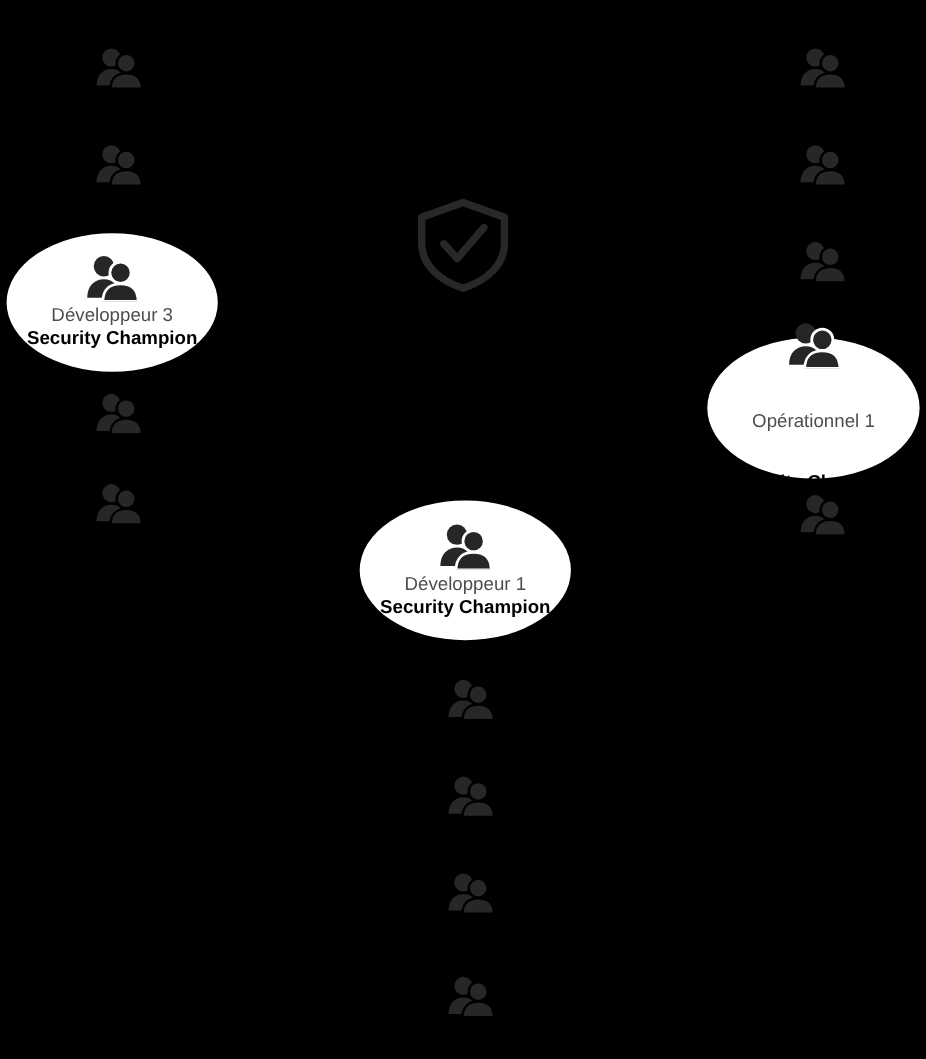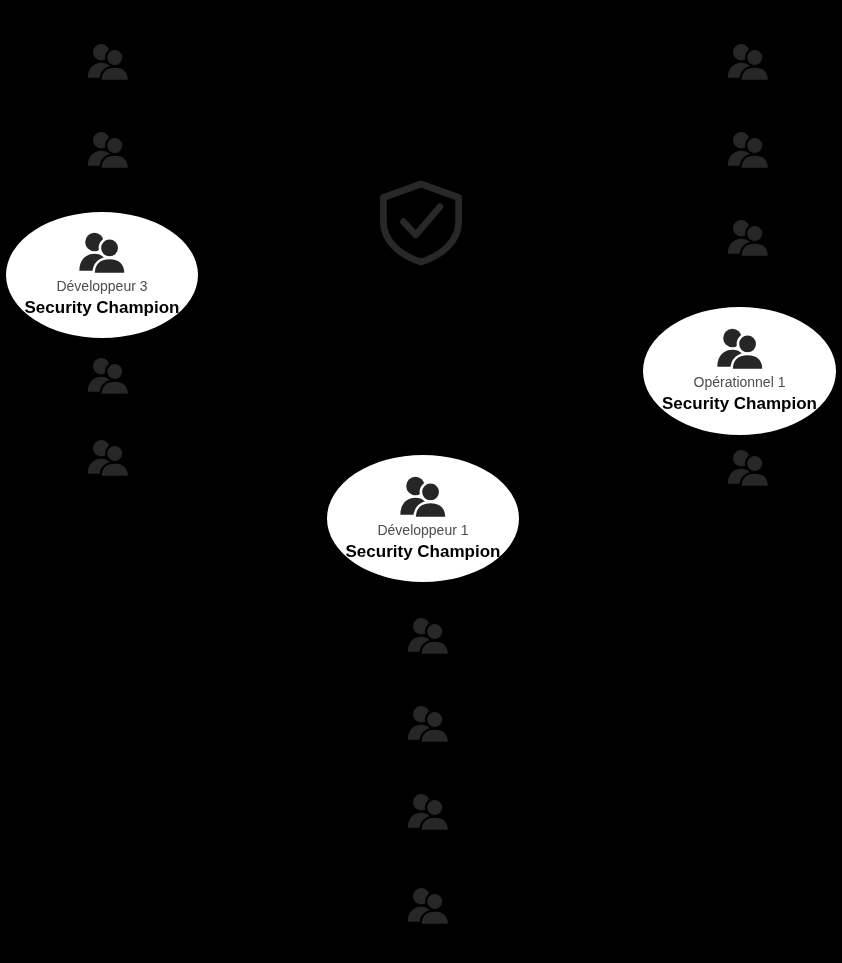--- a/index.html
+++ b/index.html
@@ -49,41 +49,41 @@
     overflow: visible;
   }
   .champion .champ-icon {
     width: 54px;
     height: 42px;
     margin-bottom: 2px;
     flex: none;
   }
   .champion .champ-icon svg { display: block; width: 100%; height: 100%; }
   .champion .role {
-    font-size: 14px;
+    font-size: 17px;
     line-height: 21px;
     color: #4d4d4d;
     white-space: nowrap;
     text-align: center;
   }
   .champion .title {
     font-size: 17px;
     line-height: 21px;
     font-weight: bold;
     color: #000000;
     white-space: nowrap;
     text-align: right;
   }
 
   
   #champ-dev3 {
     left: 4px;  top: 210px;  width: 196px;  height: 130px;
   }
   #champ-ops1 {
-    left: 641px; top: 305px;  width: 197px;  height: 132px;
+    left: 641px; top: 305px;  width: 197px;  height: 132px; gap: 35px;
   }
   #champ-dev1 {
     left: 325px; top: 453px;  width: 196px;  height: 131px;
   }
 </style>
 </head>
 <body>
 
 <div id="canvas">
 

